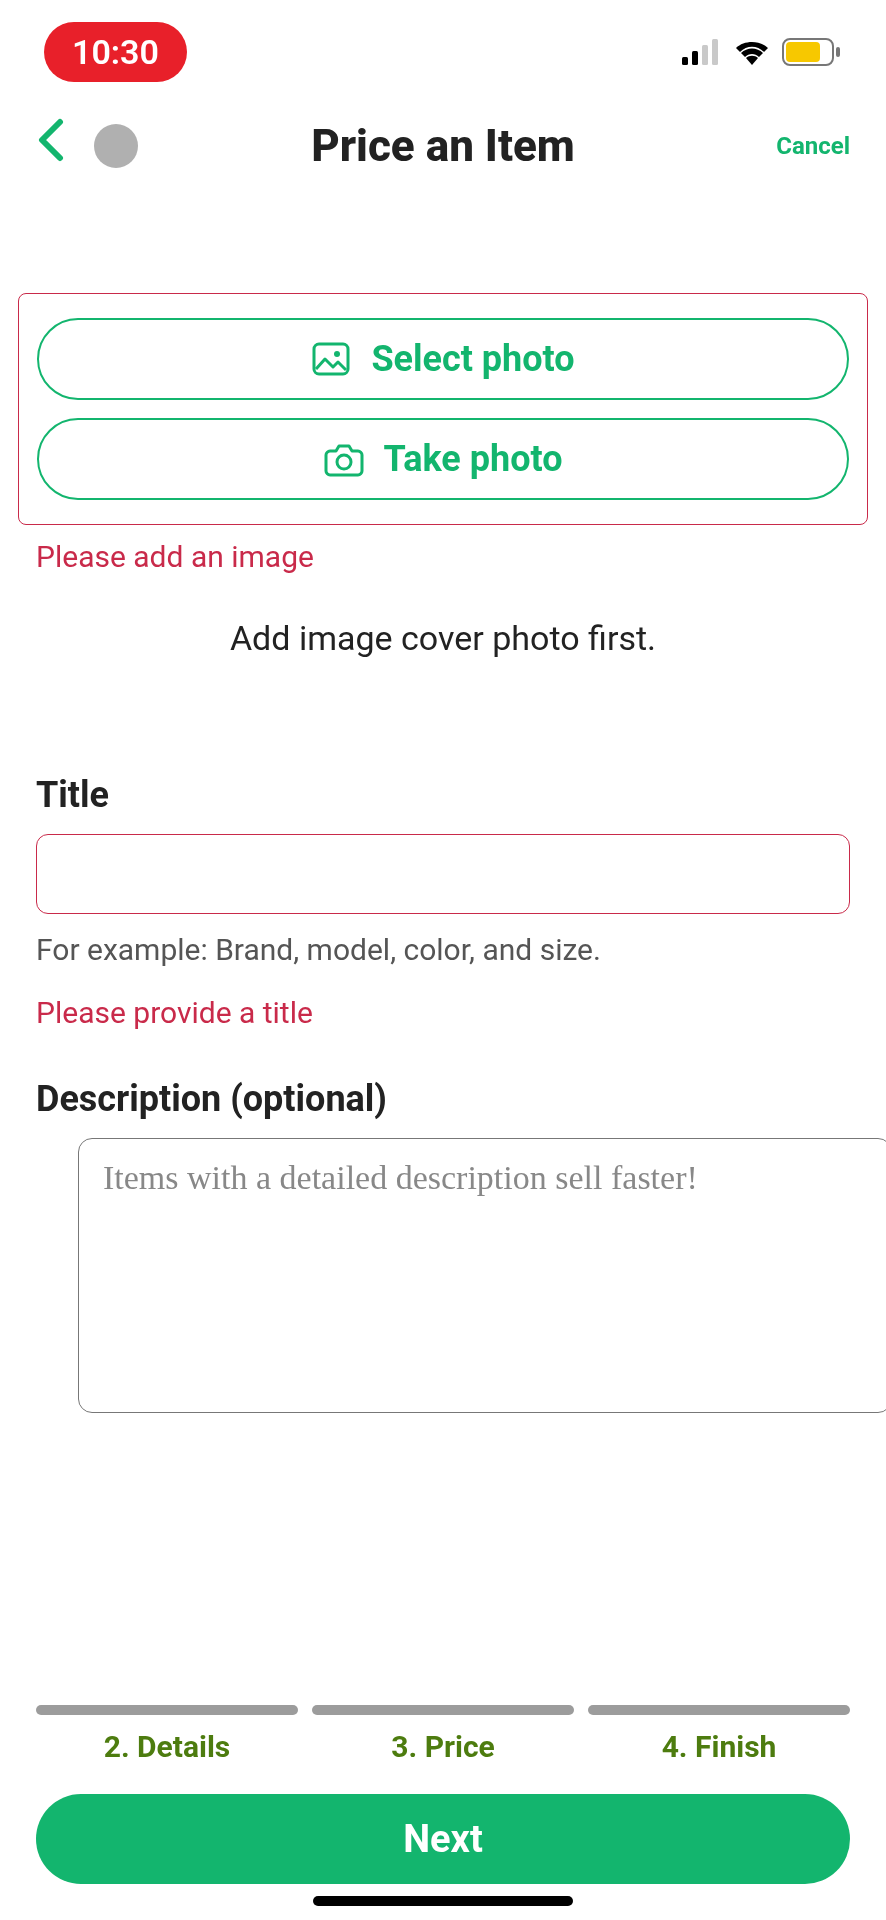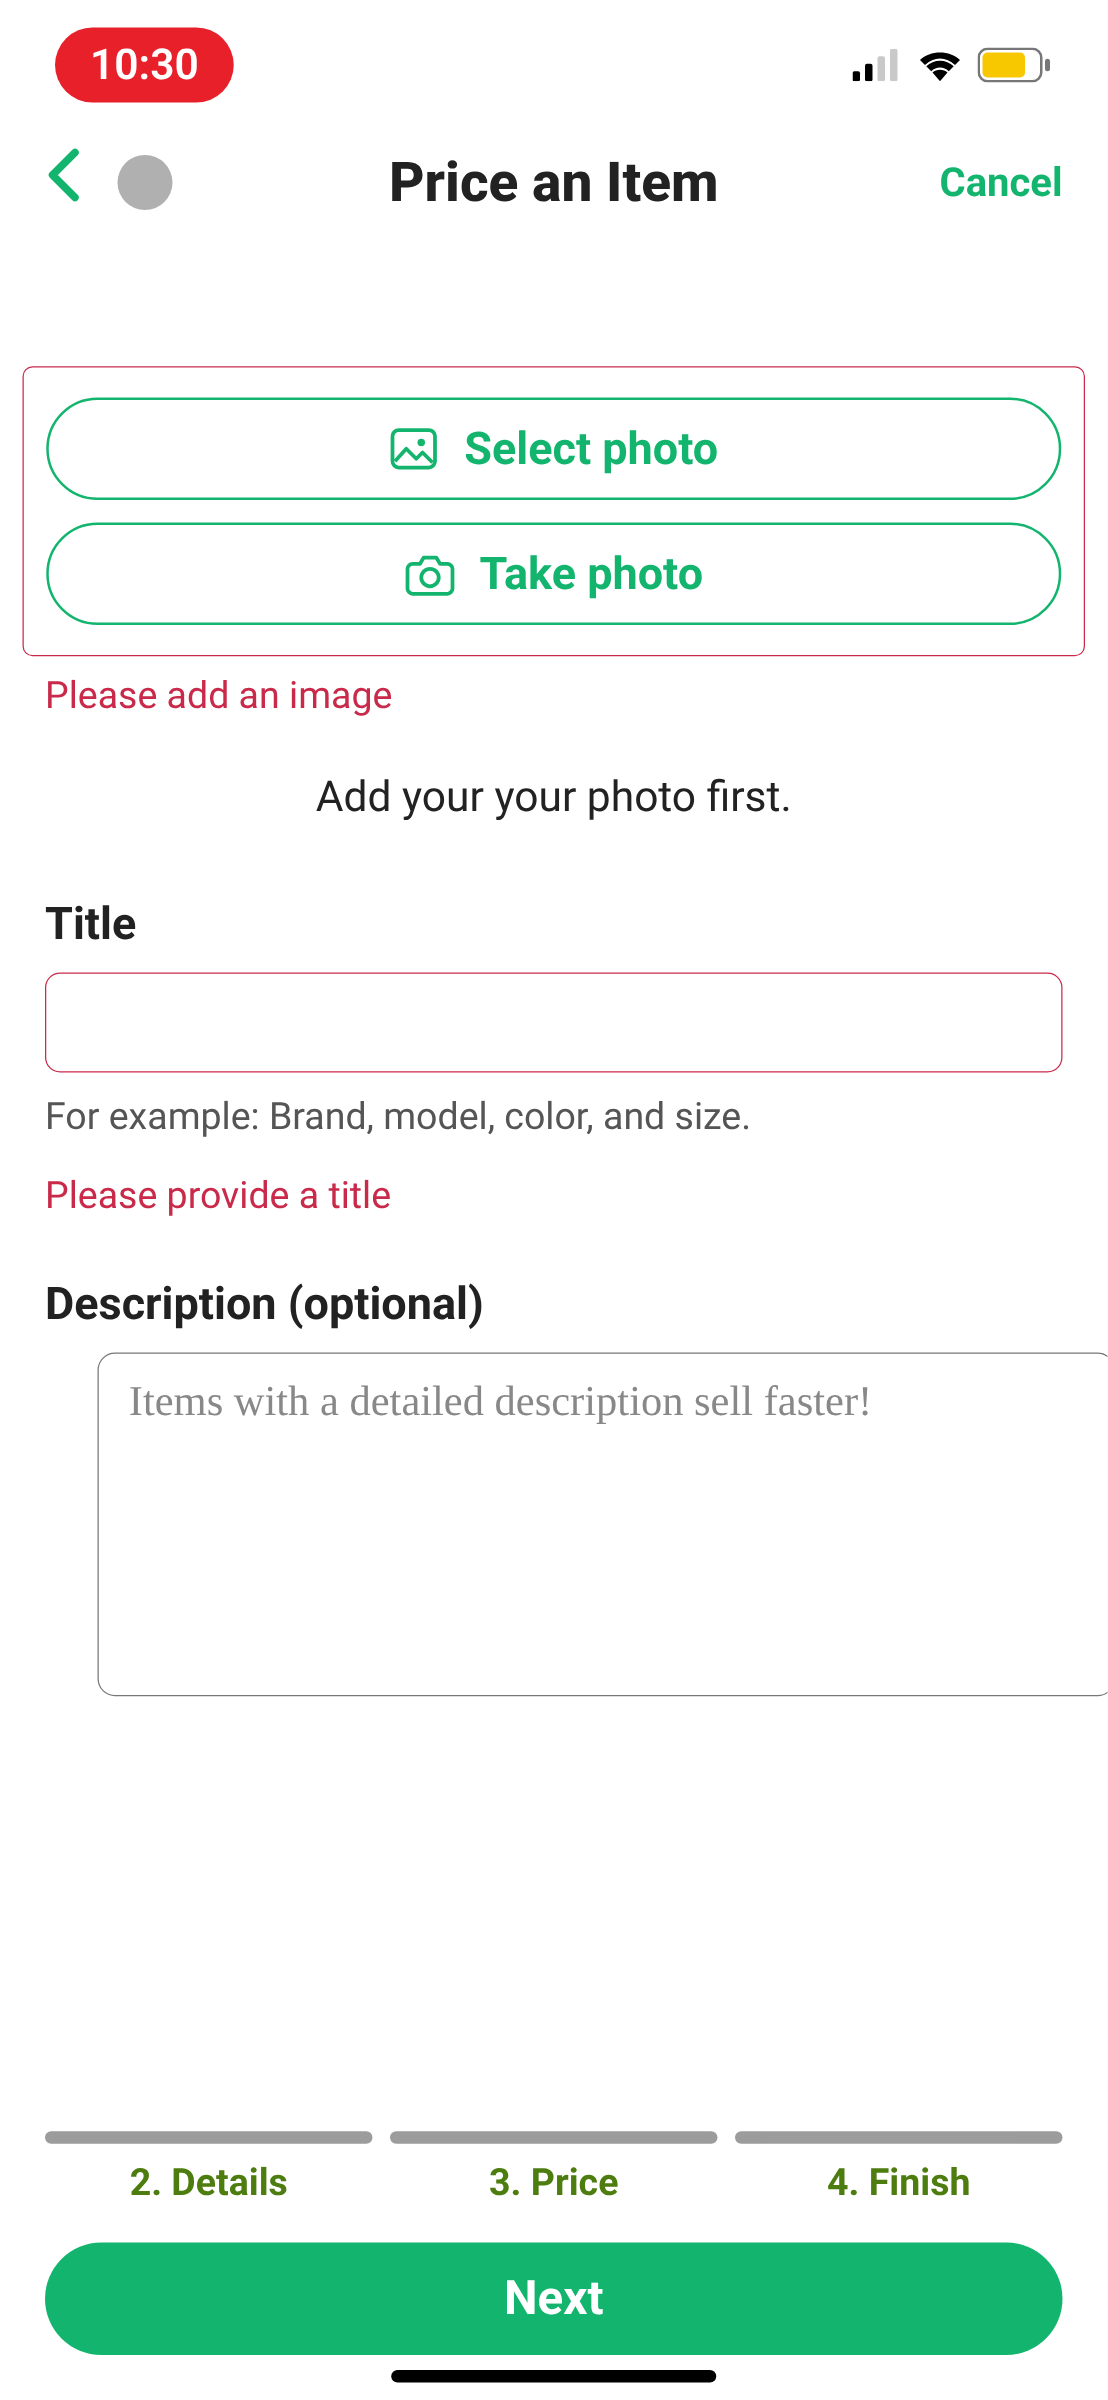--- a/index.html
+++ b/index.html
@@ -63,21 +63,21 @@
     position: absolute;
     left: 50%;
     transform: translateX(-50%);
     font-size: 44px;
     font-weight: 800;
     color: #222;
   }
   .cancel-btn {
     margin-left: auto;
     color: #13b56e;
-    font-size: 32px;
+    font-size: 24px;
     font-weight: 700;
   }
   
   
   .photo-box {
     margin: 100px 18px 0 18px;
     border: 1.5px solid #c92a4a;
     border-radius: 8px;
     padding: 18px 18px;
   }
@@ -104,21 +104,21 @@
   }
   .photo-hint {
     text-align: center;
     font-size: 34px;
     color: #222;
     margin-top: 44px;
   }
   
   
   .section {
-    margin: 60px 36px 0 36px;
+    margin: 116px 36px 0 36px;
   }
   .section-label {
     font-size: 36px;
     font-weight: 700;
     color: #222;
     margin-bottom: 18px;
   }
   .title-input {
     width: 100%;
     height: 80px;
@@ -267,21 +267,21 @@
     <span>
       <svg width="40" height="36" viewBox="0 0 40 36">
         <path d="M6 10 L12 10 L15 5 L25 5 L28 10 L34 10 C36 10 38 12 38 14 L38 30 C38 32 36 34 34 34 L6 34 C4 34 2 32 2 30 L2 14 C2 12 4 10 6 10 Z" stroke="#13b56e" stroke-width="3" fill="none" stroke-linejoin="round"></path>
         <circle cx="20" cy="21" r="7" stroke="#13b56e" stroke-width="3" fill="none"></circle>
       </svg>
     </span>
     <span>Take photo</span>
   </div>
 </div>
 <div class="photo-error">Please add an image</div>
-<div class="photo-hint">Add your your photo first.</div>
+<div class="photo-hint">Add image cover photo first.</div>
 
 <div class="section">
   <div class="section-label">Title</div>
   <input class="title-input" type="text" value="" style="">
   <div class="title-hint">For example: Brand, model, color, and size.</div>
   <div class="title-error">Please provide a title</div>
 </div>
 
 <div class="desc-section">
   <div class="section-label">Description (optional)</div>

